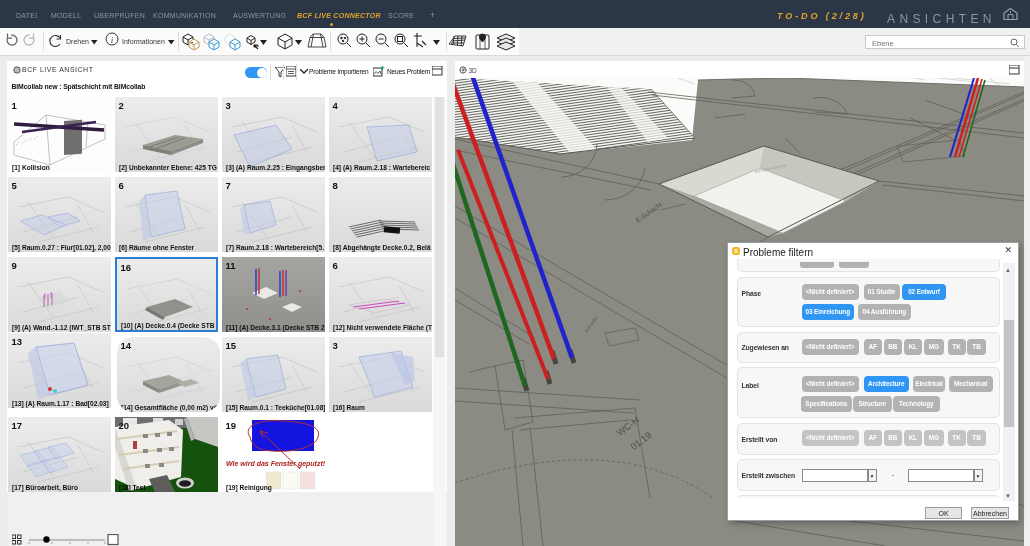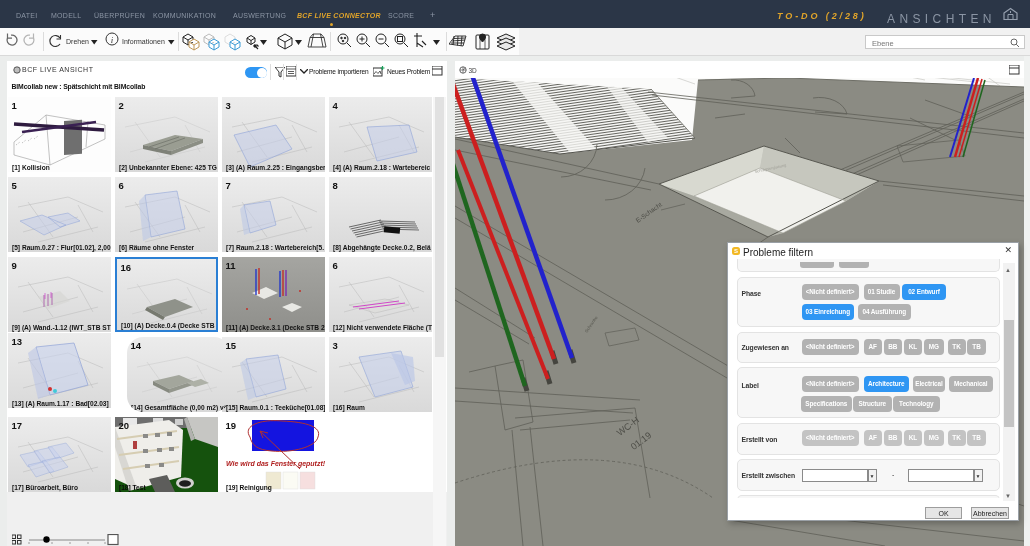--- a/index.html
+++ b/index.html
@@ -380,21 +380,21 @@
               <path d="M10 30 L60 20 L95 35 M15 55 L70 40 M30 65 L90 50 M20 25 L45 60 M70 28 L85 55"></path>
             </g>
             <path d="M28 14 L66 10 L80 52 L42 62 Z" fill="#c8d2ec" fill-opacity=".6" stroke="#90a4d7" stroke-width=".7"></path>
             <path d="M28 14 L42 62 L30 66 L20 20 Z" fill="#bcc7e6" fill-opacity=".6"></path>
             <circle cx="42" cy="56" r="2" fill="#d03030"></circle>
             <circle cx="47" cy="58" r="2" fill="#40c8d8"></circle>
           </svg>
           <span class="num">13</span>
           <span class="cap">[13] (A) Raum.1.17 : Bad[02.03]</span>
         </div>
-    <div class="cell" style="left:120px; top:276px;border-radius:16px; ">
+    <div class="cell" style="left:110px; top:276px;border-radius:16px; ">
           <svg width="103" height="75" viewBox="0 0 103 75">
             <g stroke="#c9c9c9" stroke-width=".5" fill="none">
               <path d="M10 30 L60 20 L95 35 M15 55 L70 40 M30 65 L90 50 M20 25 L45 60 M70 28 L85 55"></path>
             </g>
             <g>
               <path d="M26 44 L52 38 L66 44 L42 52 Z" fill="#a3a69c"></path>
               <path d="M26 44 L42 52 L42 56 L26 48 Z" fill="#86897f"></path>
               <path d="M42 52 L66 44 L66 48 L42 56 Z" fill="#93968c"></path>
               <path d="M60 46 L74 42 L82 46 L68 50 Z" fill="#aeb1a7"></path>
             </g>

